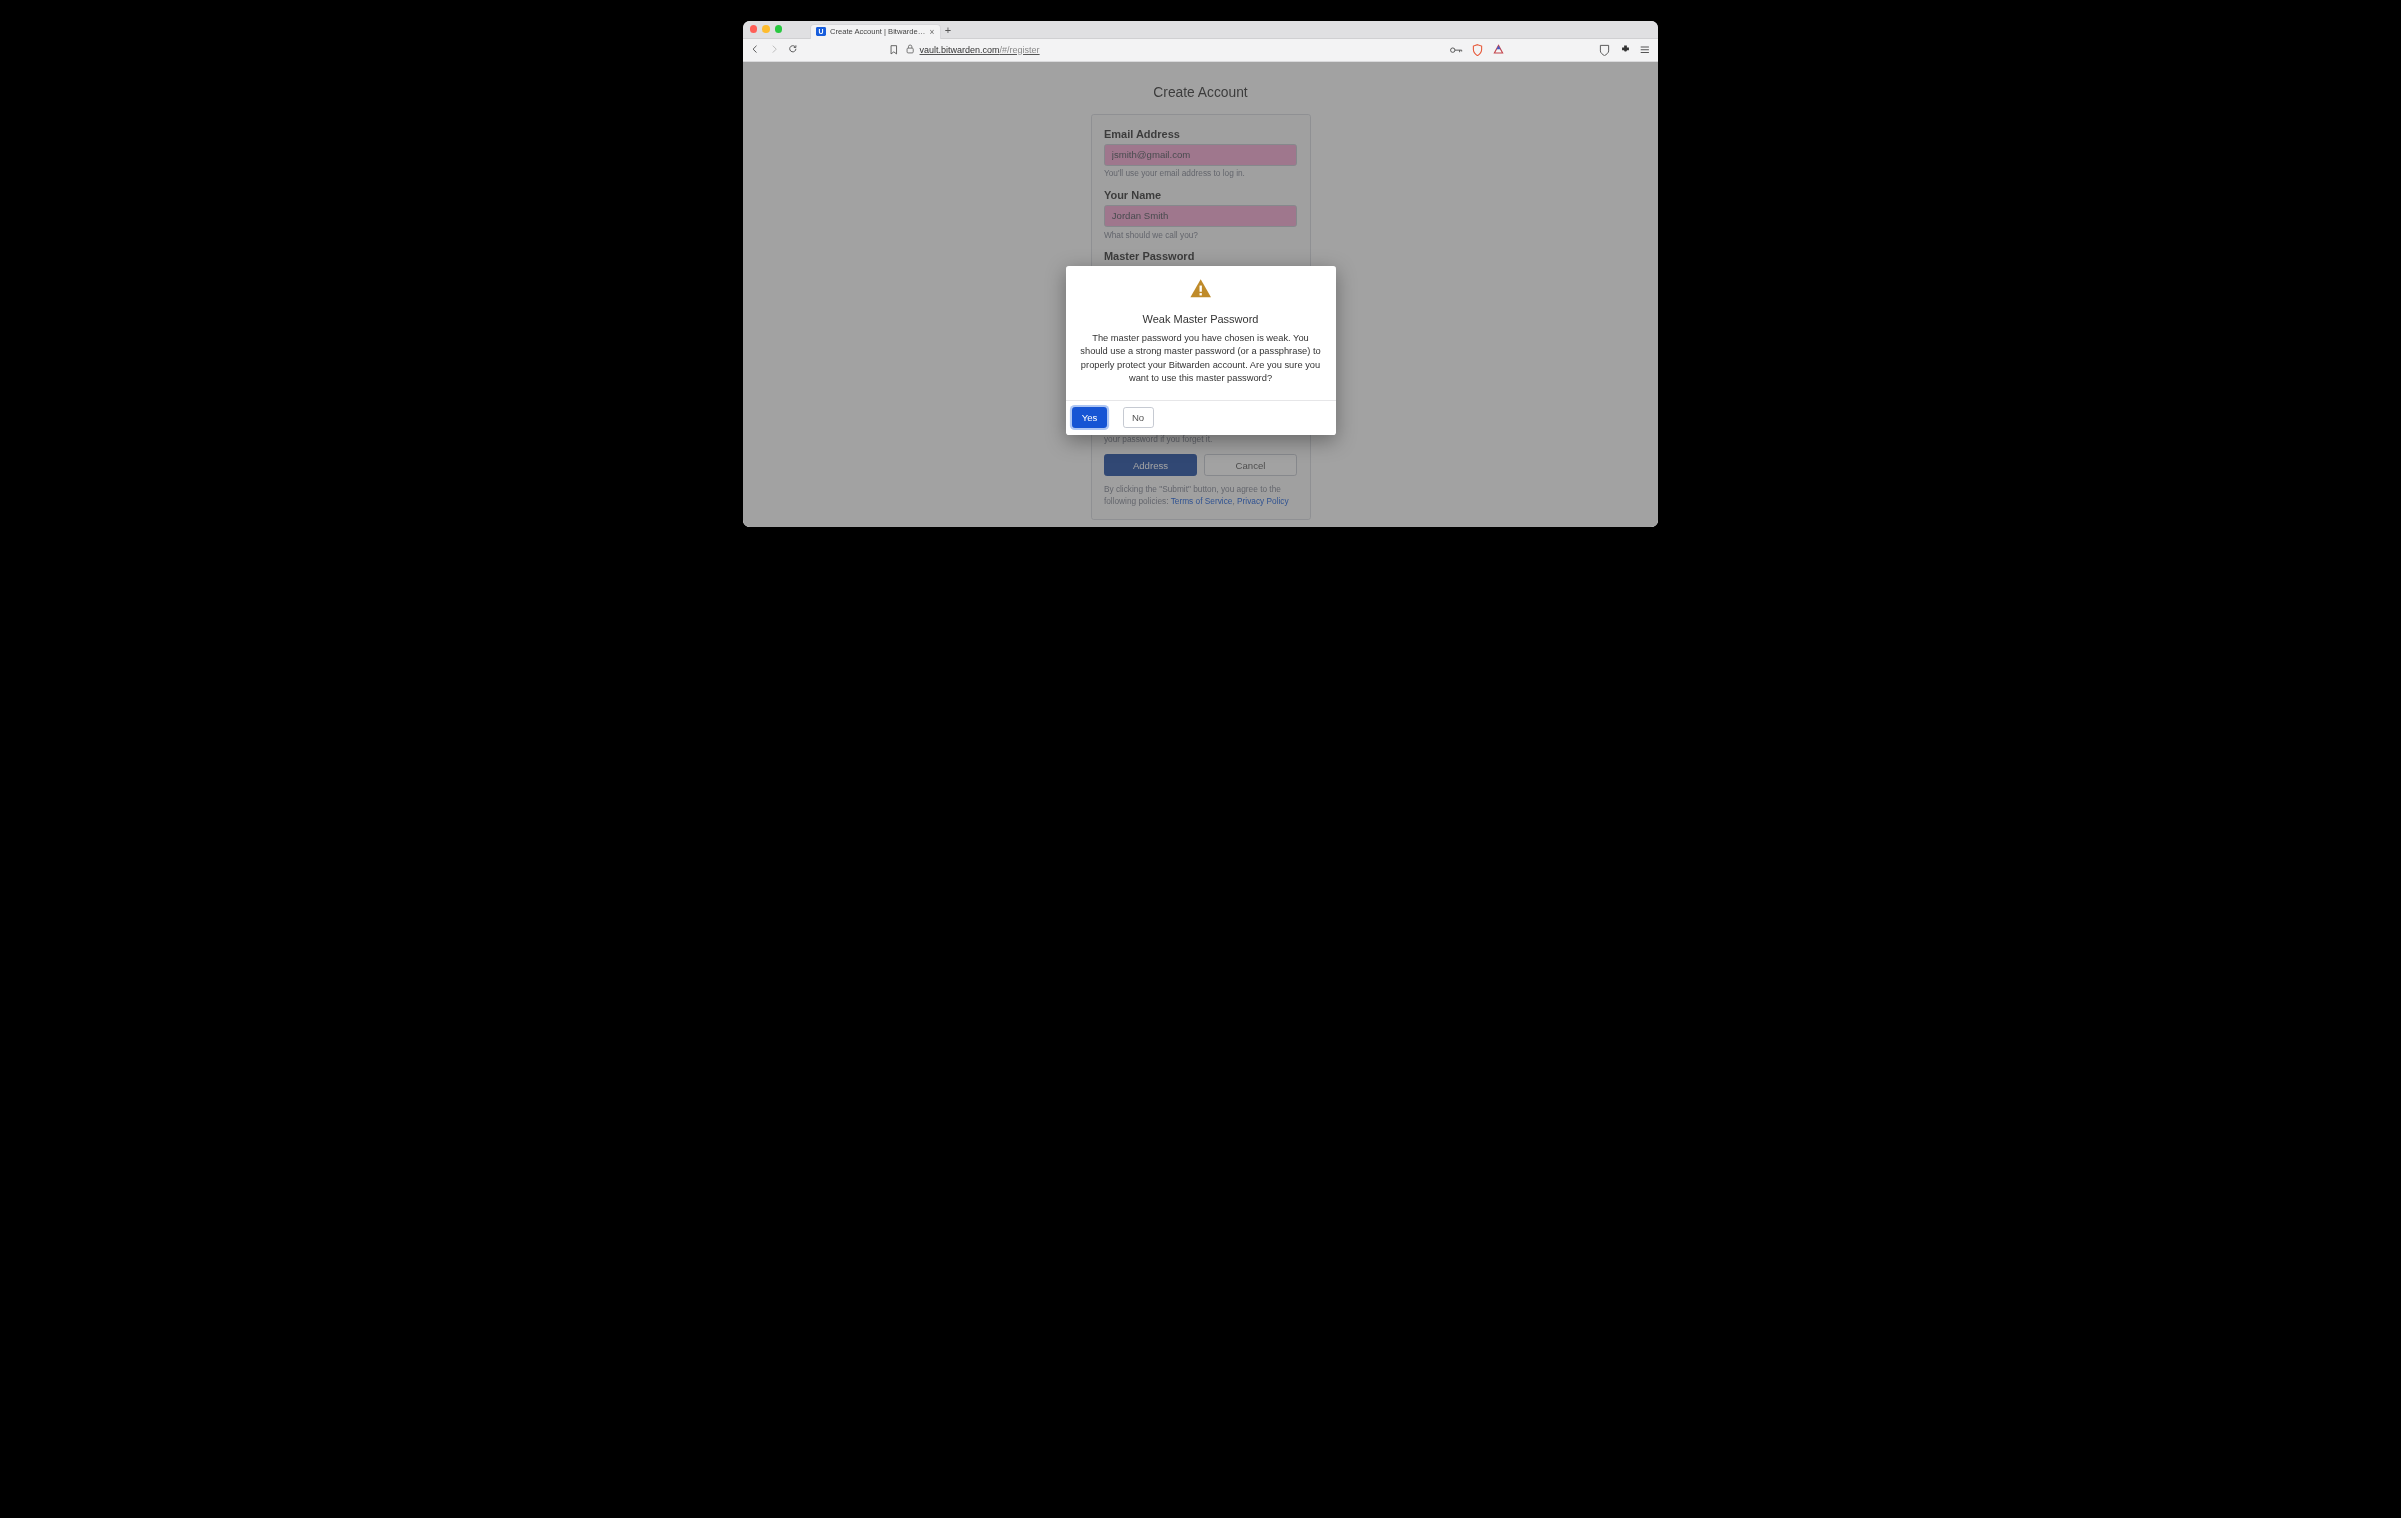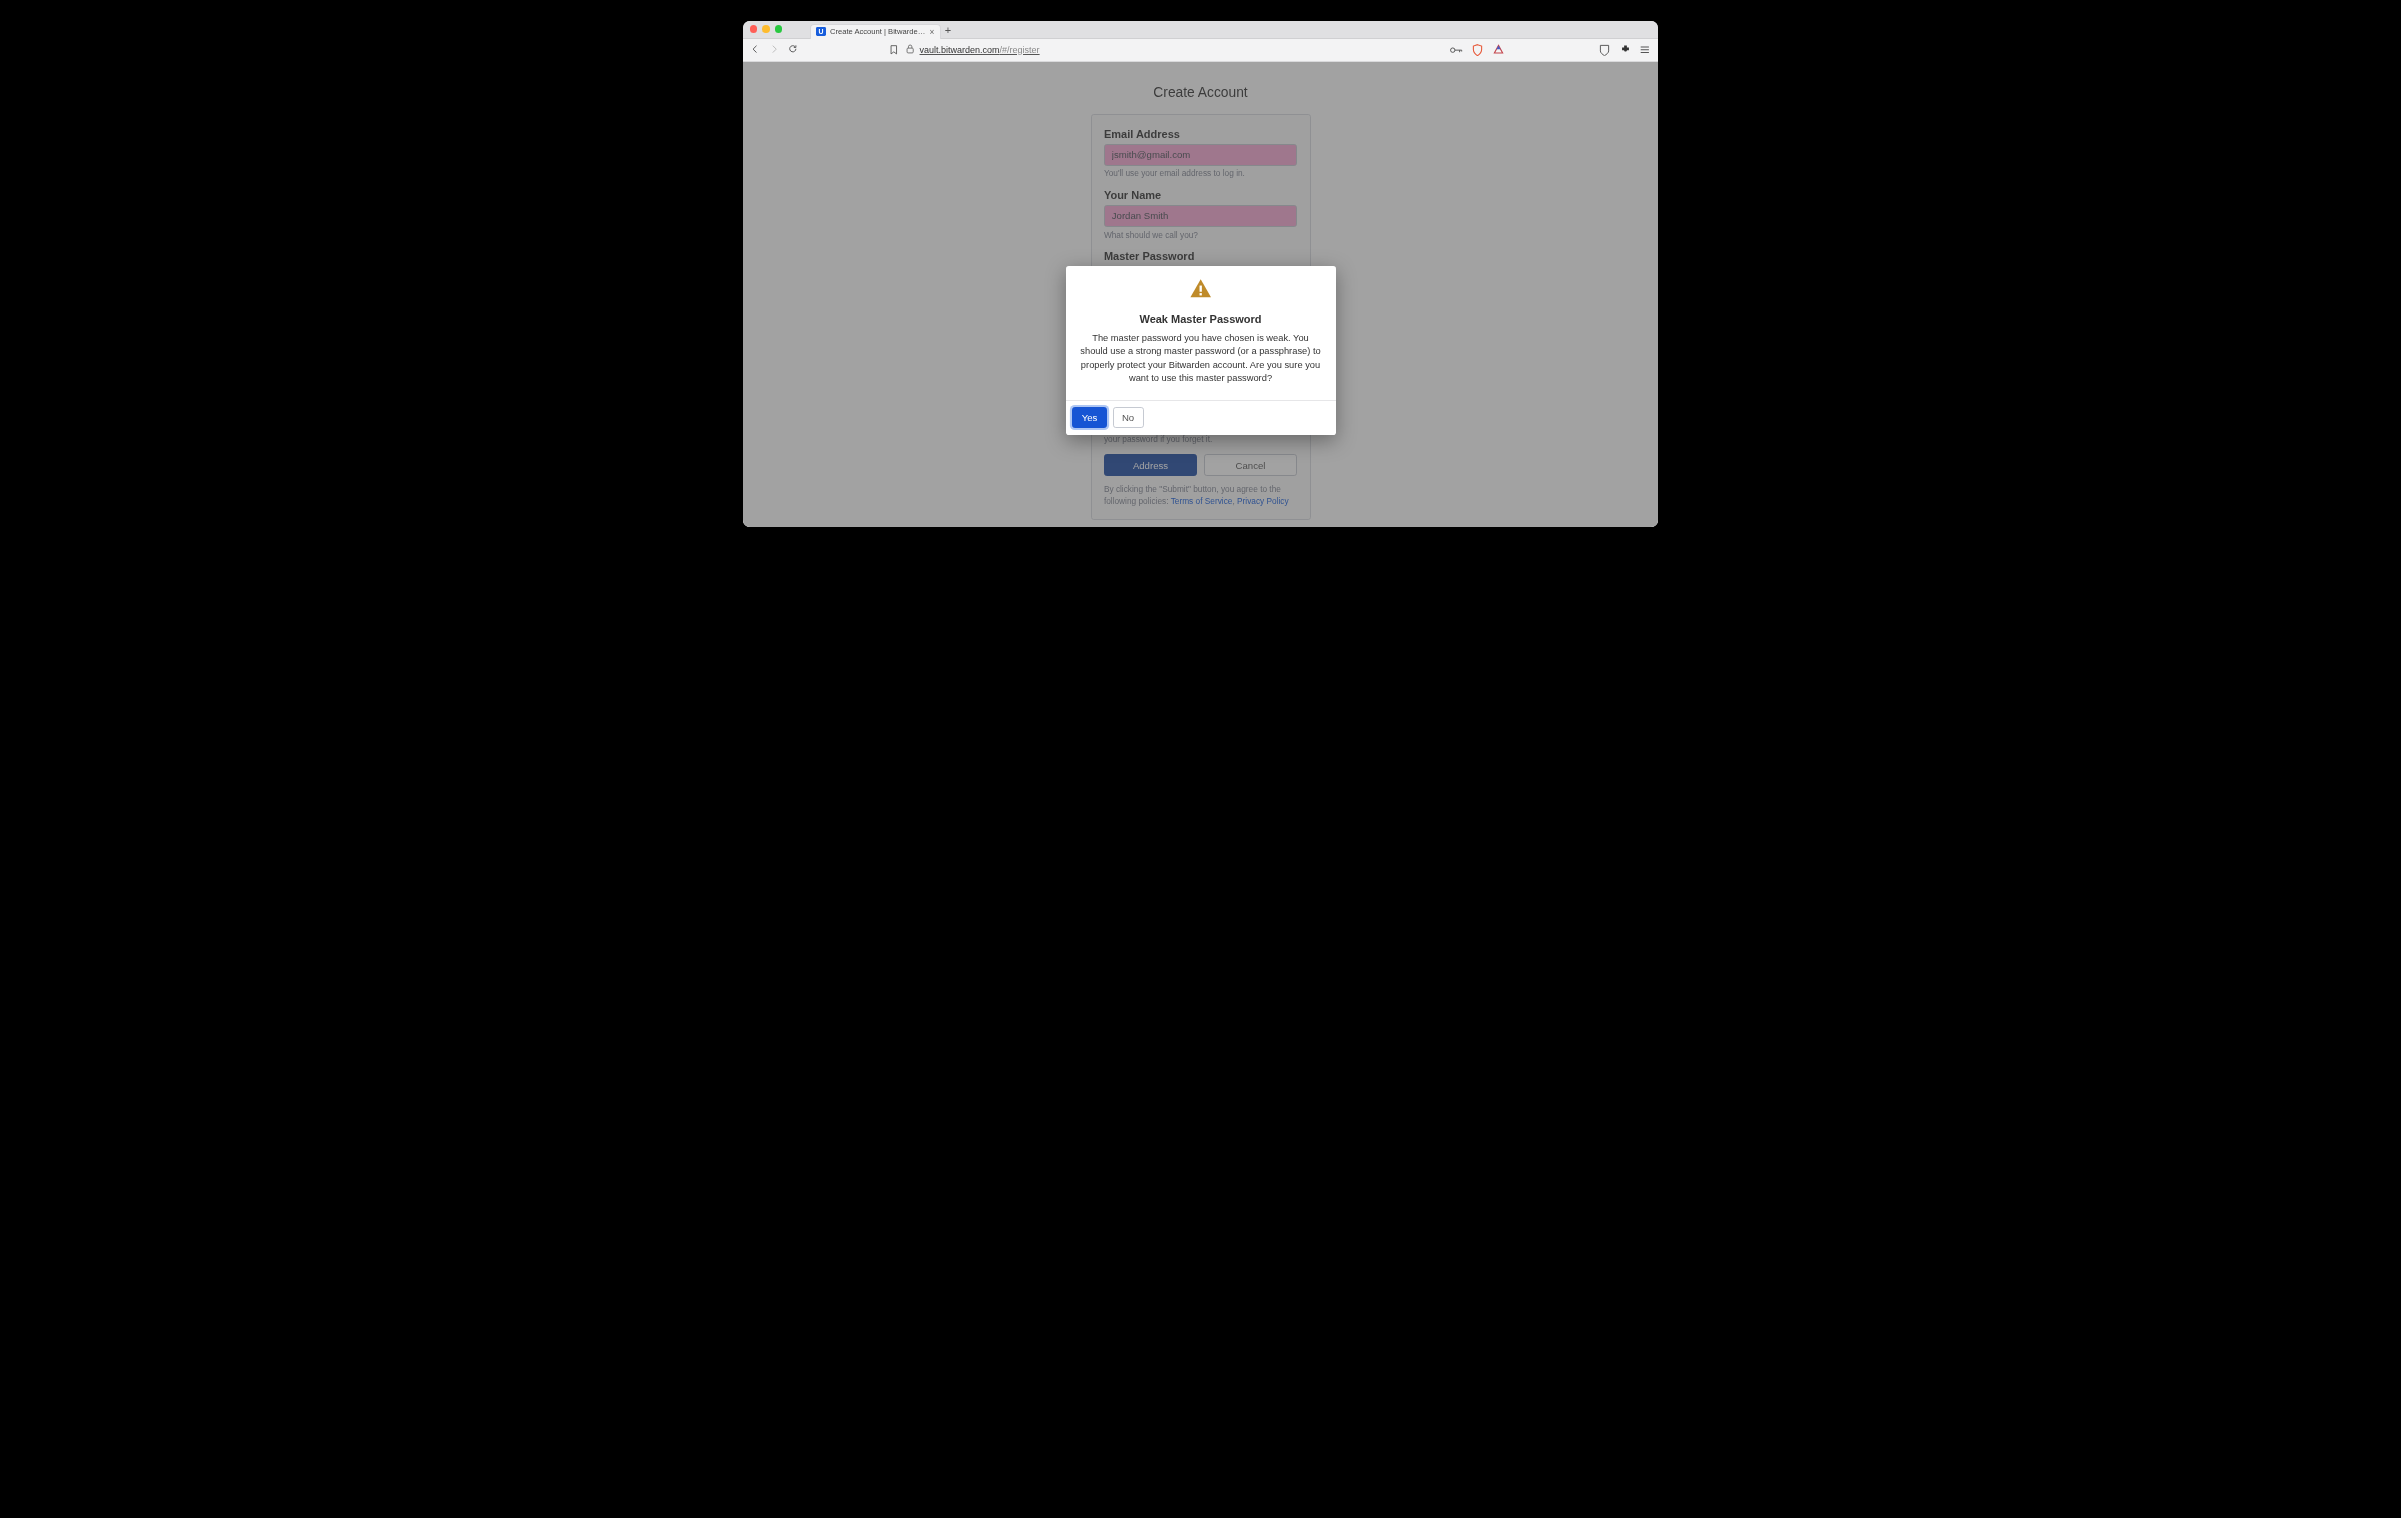--- a/index.html
+++ b/index.html
@@ -144,24 +144,24 @@
   .dim {
     position:absolute; inset:0 0 0 0; top:0; background:rgba(70,70,70,0.5);
   }
   .modal {
     position:absolute; left:50%; top:204px; transform:translateX(-50%);
     width: 270px; background:#fff; border-radius:2.8px; box-shadow:0 5.5px 20.6px rgba(0,0,0,.35);
     overflow:hidden;
   }
   .modal-body { padding: 12.4px 13.8px 13.8px; text-align:center; }
   .warn-icon { color:#bf8b2a; margin-bottom:4.1px; }
-  .modal-title { font-size:11px; font-weight:700; color:#333; margin-bottom:6.9px;margin-top:12px; }
+  .modal-title { font-size:11px; font-weight:400; color:#333; margin-bottom:6.9px;margin-top:12px; }
   .modal-text { font-size:9.3px; color:#333; line-height:1.45; }
   .modal-footer {
-    border-top:0.7px solid #e6e6e8; padding:6.9px; display:flex; gap:6px;
+    border-top:0.7px solid #e6e6e8; padding:6.9px; display:flex; gap:16px;
   }
   .mbtn {
     height:20.6px; min-width:27.5px; padding:0 8.3px; border-radius:2.8px; font-size:9.6px; display:flex; align-items:center; justify-content:center; cursor:pointer;
   }
   .mbtn-yes { background:#1755d4; color:#fff; box-shadow:0 0 0 2.1px rgba(23,93,220,.35); border:0.7px solid #1755d4; }
   .mbtn-no { background:#fff; color:#555; border:0.7px solid #c6cad2; }
 </style>
 </head>
 <body>
 

